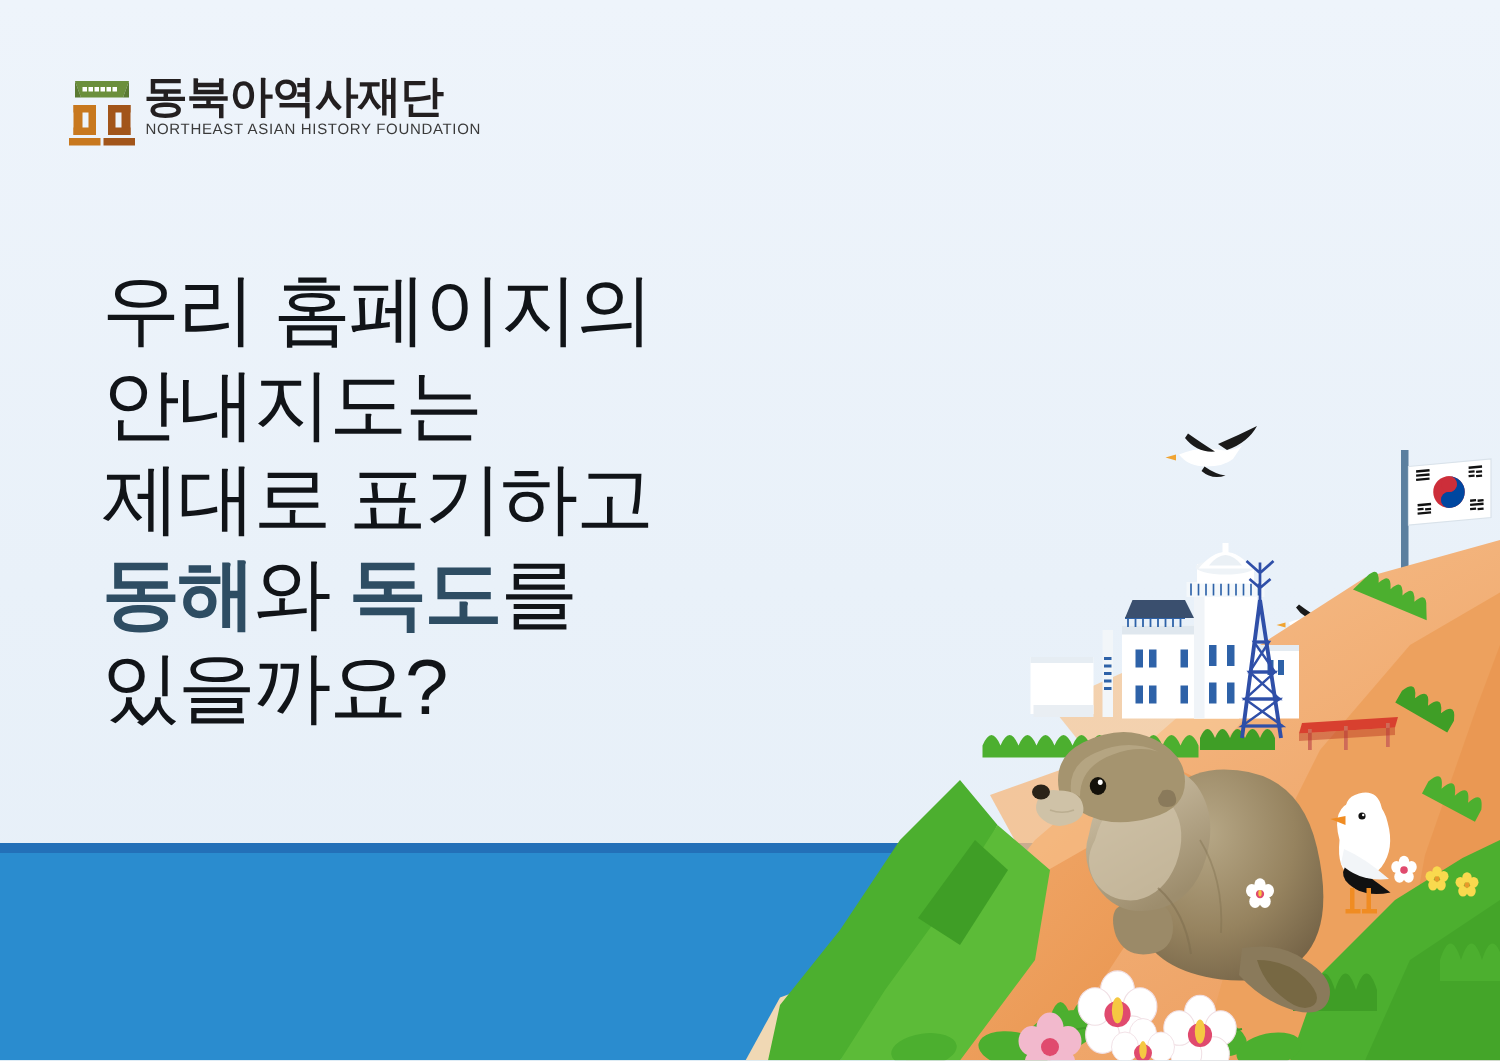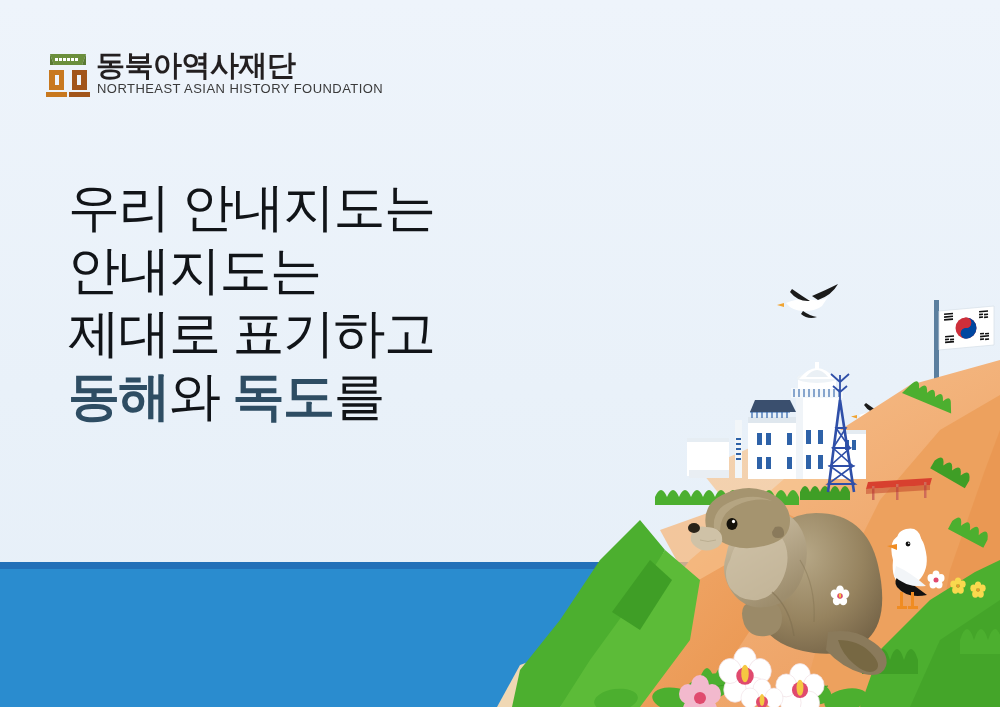--- a/index.html
+++ b/index.html
@@ -41,21 +41,21 @@
     font-weight: bold;
     letter-spacing: -0.5px;
     color: #231f20;
     white-space: nowrap;
     line-height: 26px;
   }
   #logo-en {
     position: absolute;
     left: 51px;
     top: 31px;
-    font-size: 13px;
+    font-size: 10px;
     letter-spacing: 0.45px;
     color: #3a3a3a;
     white-space: nowrap;
     text-align: right;
   }
 
   
   #headline {
     position: absolute;
     left: 68px;
@@ -503,19 +503,20 @@
           <rect x="26" y="18" width="5" height="20"></rect>
           <rect x="23" y="40" width="21" height="5"></rect>
         </g>
       </svg>
     </div>
     <div id="logo-kr" style="color: rgb(35, 31, 32);">동북아역사재단</div>
     <div id="logo-en">NORTHEAST ASIAN HISTORY FOUNDATION</div>
   </div>
 
   <div id="headline" style="color: rgb(17, 20, 24);">
-      <span class="hl-line"><span>우리 안내지도는</span></span>
+      <span class="hl-line"><span>우리 홈페이지의</span></span>
       <span class="hl-line"><span>안내지도는</span></span>
       <span class="hl-line"><span>제대로 표기하고</span></span>
       <span class="hl-line"><span class="accent" style="color: rgb(46, 77, 99);">동해</span><span>와 </span><span class="accent" style="color: rgb(46, 77, 99);">독도</span><span>를</span></span>
+      <span class="hl-line"><span>있을까요?</span></span>
     </div>
 
 </div>
 
 </body></html>

